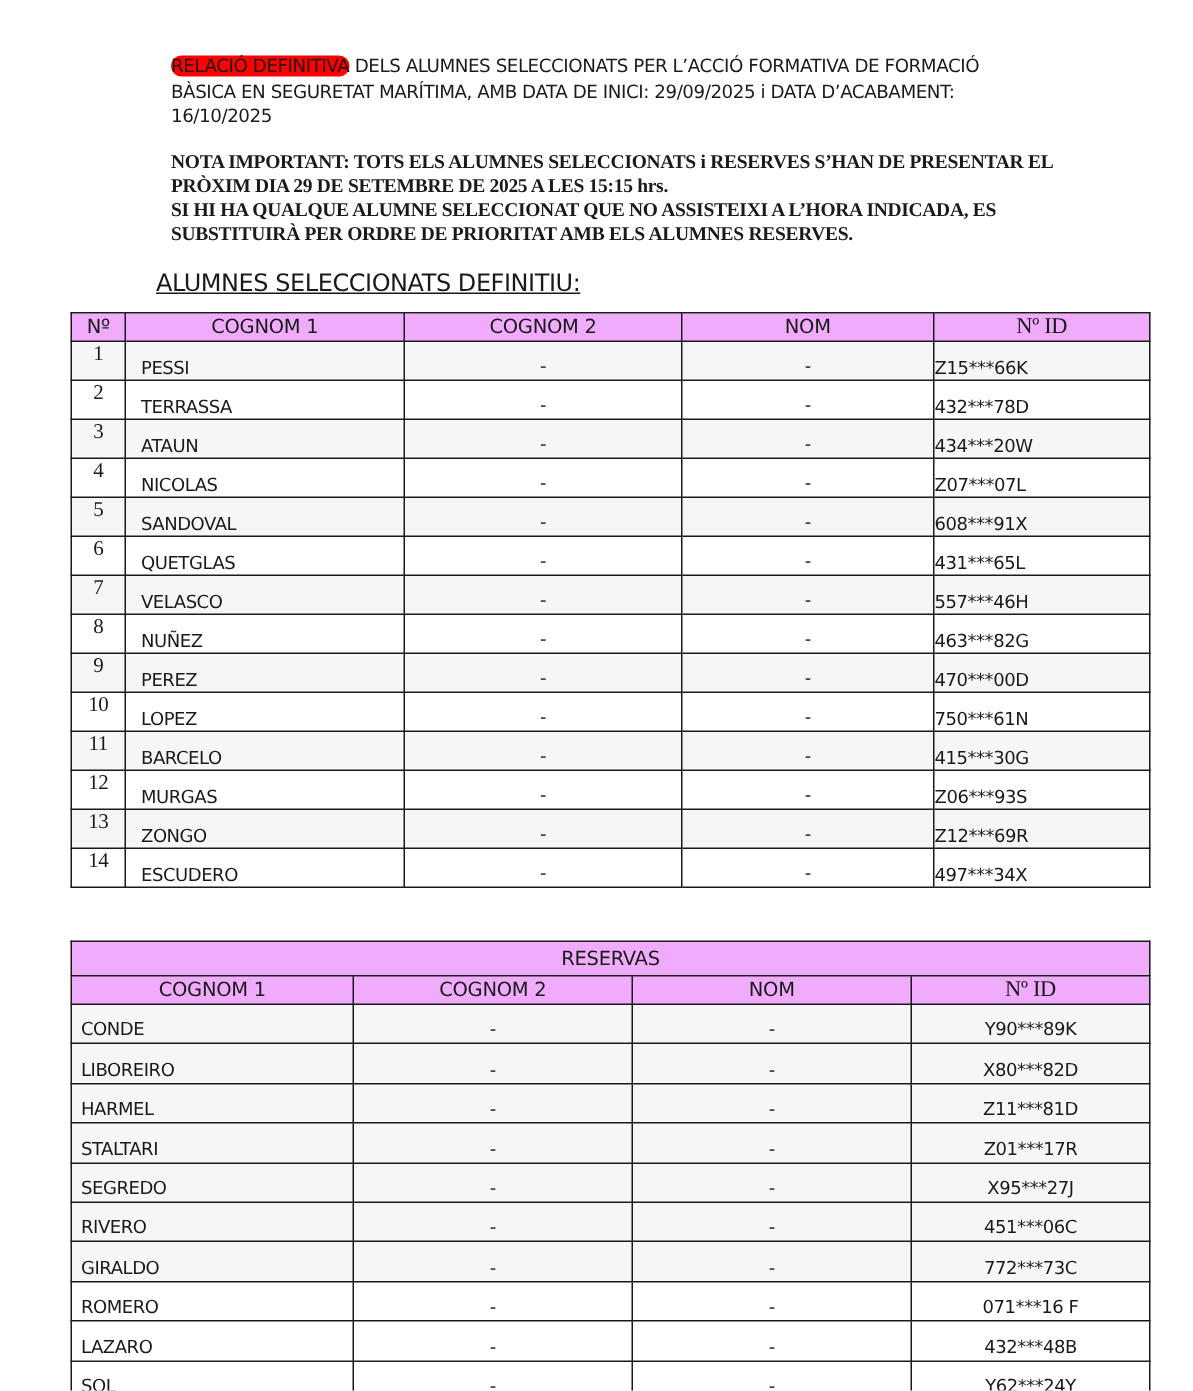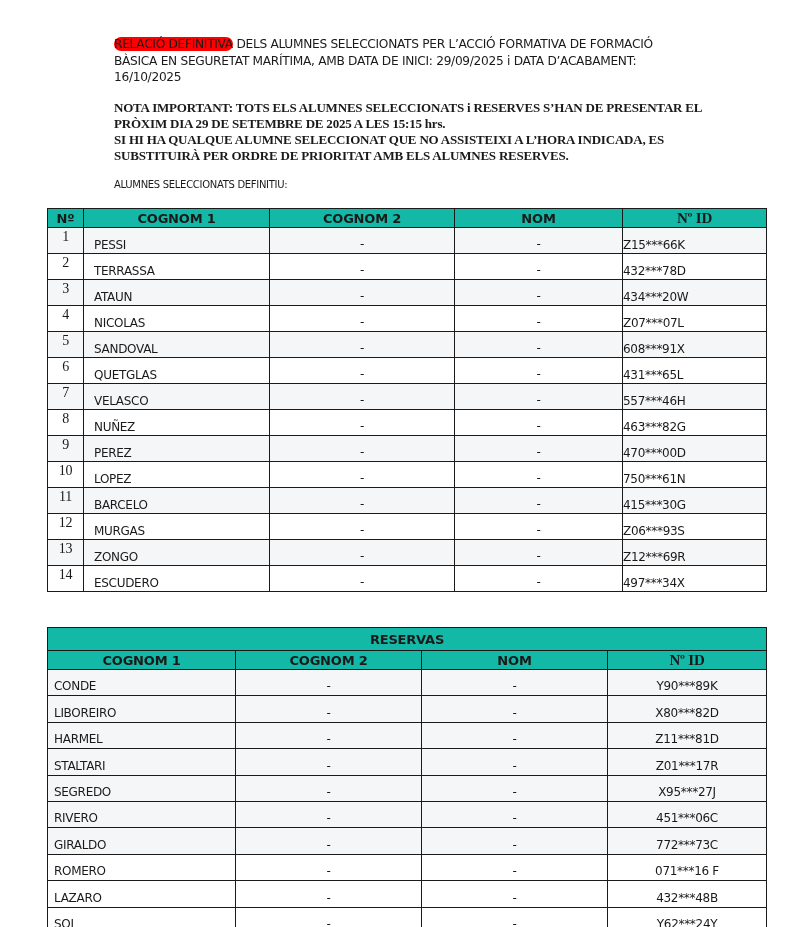--- a/index.html
+++ b/index.html
@@ -7,27 +7,27 @@
     .intro {
       position: absolute; left: 114px; top: 36px; width: 560px;
       font-family: "DejaVu Sans", sans-serif; font-size: 12.2px; line-height: 16.5px; letter-spacing: -0.3px;
     }
     .hl { background: #ff0000; color: #1a1a1a; border-radius: 7px; }
     .note {
       position: absolute; left: 114px; top: 100px; width: 620px;
       font-family: "Liberation Serif", serif; font-weight: bold; font-size: 13px; line-height: 16px; letter-spacing: -0.2px;
     }
     .subhead {
-      position: absolute; left: 114px; top: 179px;
-      font-family: "DejaVu Sans", sans-serif; font-size: 10px; letter-spacing: -0.3px;
+      position: absolute; left: 104px; top: 179px;
+      font-family: "DejaVu Sans", sans-serif; font-size: 16px; letter-spacing: -0.3px; text-decoration: underline;
     }
     table { border-collapse: collapse; position: absolute; table-layout: fixed; }
     td, th { border: 1px solid #1a1a1a; padding: 0; }
     th {
-      background: #14b8a6; font-family: "DejaVu Sans", sans-serif; font-weight: bold; font-size: 13px;
+      background: #f0abfc; font-family: "DejaVu Sans", sans-serif; font-weight: normal; font-size: 13px;
       height: 18px; text-align: center; letter-spacing: -0.2px;
     }
     th.serif { font-family: "Liberation Serif", serif; font-size: 15px; }
     td { font-family: "DejaVu Sans", sans-serif; font-size: 12px; letter-spacing: -0.3px; height: 23px; }
     tr.alt td { background: #f5f6f8; }
     #sel { left: 47px; top: 208px; width: 719px; }
     #sel td.num { vertical-align: top; text-align: center; font-family: "Liberation Serif", serif; font-size: 14px; padding-top: 1px; }
     #sel td.c1 { vertical-align: bottom; padding-left: 10px; padding-bottom: 1px; }
     #sel td.mid { text-align: center; vertical-align: bottom; padding-bottom: 2px; }
     #sel td.id { text-align: left; vertical-align: bottom; padding-bottom: 1px; margin-top: 32px; }

